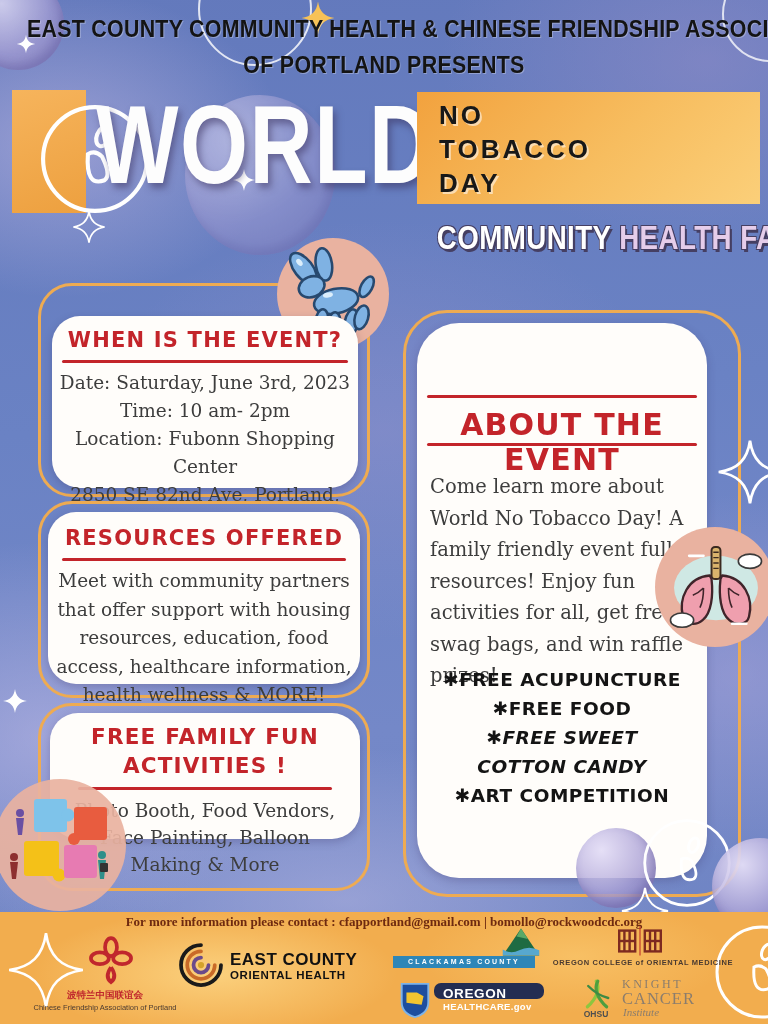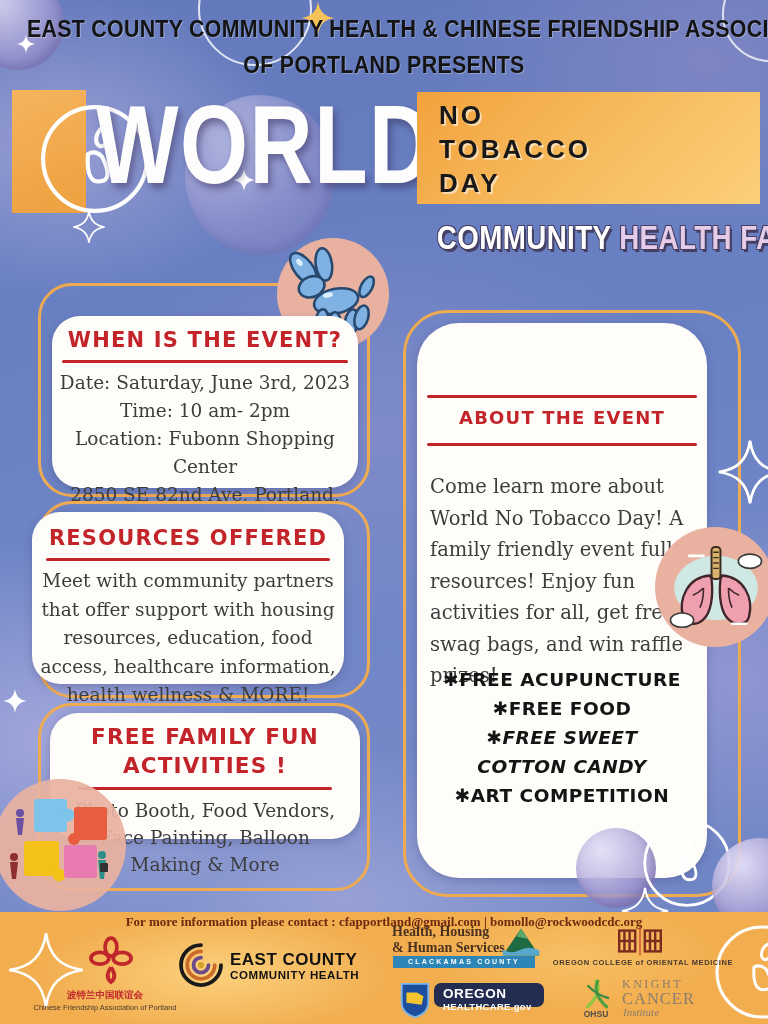--- a/index.html
+++ b/index.html
@@ -71,21 +71,21 @@
   .cfa-cn{left:30px;top:989px;width:150px;text-align:center;font-weight:700;font-size:9.5px;color:#c0272d;}
   .cfa-en{left:18px;top:1003px;width:174px;text-align:center;font-size:7.5px;color:#4a3a30;}
   .ecch-l1{left:230px;top:950px;font-weight:800;font-size:17px;letter-spacing:.5px;color:#111;}
   .ecch-l2{left:230px;top:969px;font-weight:800;font-size:11.5px;letter-spacing:.6px;color:#111;}
   .h3s-t{left:392px;top:924px;width:116px;font-family:"Liberation Serif",serif;font-weight:700;
        font-size:14px;line-height:16px;color:#4a3222;}
   .h3s-banner{left:393px;top:956px;width:142px;height:12px;background:#2e86b8;color:#fff;
        font-weight:700;font-size:7px;letter-spacing:2.2px;text-align:center;line-height:12px;}
   .ocom-label{left:548px;top:958px;width:190px;text-align:center;font-size:7.5px;
        letter-spacing:.6px;color:#4a3a30;font-weight:700;}
-  .ohc-box{left:434px;top:983px;width:110px;height:24px;background:#232d52;border-radius:7px;
+  .ohc-box{left:434px;top:983px;width:110px;height:16px;background:#232d52;border-radius:7px;
        color:#fff;padding:3px 0 0 9px;box-sizing:border-box;}
   .ohc-l1{font-weight:800;font-size:13.5px;letter-spacing:.6px;line-height:15px;}
   .ohc-l2{font-weight:800;font-size:9.5px;letter-spacing:.3px;}
   .kn-ohsu{left:574px;top:1009px;width:44px;text-align:center;font-weight:700;font-size:8.5px;color:#4f4f4f;}
   .kn-t{font-family:"Liberation Serif",serif;color:#8b7d6d;}
   .kn-l1{left:622px;top:977px;font-size:12px;letter-spacing:2.5px;}
   .kn-l2{left:622px;top:989px;font-size:16.5px;letter-spacing:1px;}
   .kn-l3{left:623px;top:1006px;font-size:11px;font-style:italic;}
 </style>
 </head>
@@ -154,21 +154,21 @@
     <div class="rule" style="top:44px;left:10px;right:10px"></div>
     <div class="abs serif-body" style="top:53px;width:100%;font-size:18.5px;line-height:28px">
       <div>Date: Saturday, June 3rd, 2023</div>
       <div>Time: 10 am- 2pm</div>
       <div>Location: Fubonn Shopping Center</div>
       <div>2850 SE 82nd Ave, Portland, OR, 97266</div>
     </div>
   </div>
 
   <div class="abs card-border" style="left:38px;top:501px;width:332px;height:197px"></div>
-  <div class="abs card-white" style="left:32px;top:512px;width:312px;height:172px">
+  <div class="abs card-white" style="left:48px;top:512px;width:312px;height:172px">
     <div class="abs red-head" style="top:14px;font-size:21px">RESOURCES OFFERED</div>
     <div class="rule" style="top:46px;left:14px;right:14px"></div>
     <div class="abs serif-body" style="top:55px;left:4px;right:4px;font-size:18.5px;line-height:28.5px">Meet with community partners that offer support with housing resources, education, food access, healthcare information, health wellness &amp; MORE!</div>
   </div>
 
   <div class="abs card-border" style="left:38px;top:703px;width:332px;height:188px"></div>
   <div class="abs card-white" style="left:50px;top:713px;width:310px;height:126px">
     <div class="abs red-head" style="top:11px;font-size:21.5px">FREE FAMILY FUN</div>
     <div class="abs red-head" style="top:40px;font-size:21.5px">ACTIVITIES !</div>
     <div class="rule" style="top:74px;left:28px;right:28px"></div>
@@ -191,21 +191,21 @@
         <path d="M12 79 L20 79 L18 96 L14 96 Z" fill="#8d2f2f"></path>
       <circle cx="104" cy="72" r="4" fill="#2e8f8a"></circle>
         <path d="M100 77 L108 77 L106 96 L102 96 Z" fill="#2e8f8a"></path>
       <rect x="102" y="80" width="8" height="9" rx="1" fill="#333"></rect>
     </g>
   </svg>
 
   <div class="abs card-border" style="left:403px;top:310px;width:338px;height:587px;border-radius:44px"></div>
   <div class="abs card-white" style="left:417px;top:323px;width:290px;height:555px;border-radius:42px">
     <div class="rule" style="top:72px;left:10px;right:10px"></div>
-    <div class="abs red-head" style="top:84px;font-size:18px">ABOUT THE EVENT</div>
+    <div class="abs red-head" style="top:84px;font-size:30px">ABOUT THE EVENT</div>
     <div class="rule" style="top:120px;left:10px;right:10px"></div>
     <div class="abs serif-body" style="top:148px;left:13px;right:8px;font-size:19.5px;line-height:31.5px;text-align:left">Come learn more about World No Tobacco Day! A family friendly event full of resources! Enjoy fun activities for all, get free swag bags, and win raffle prizes!</div>
     <div class="abs bullet-list" style="top:342px;left:0;right:0">
       <div class="bullet-line"><span>✱</span><span>FREE ACUPUNCTURE</span></div>
       <div class="bullet-line"><span>✱</span><span>FREE FOOD</span></div>
       <div class="bullet-line wrap-narrow"><span>✱</span><span>FREE SWEET COTTON CANDY</span></div>
       <div class="bullet-line"><span>✱</span><span>ART COMPETITION</span></div>
     </div>
   </div>
 
@@ -265,26 +265,22 @@
 
   <svg class="abs" style="left:176px;top:940px" width="50" height="50" viewBox="0 0 40 40">
     <g fill="none" stroke-linecap="round">
       <path d="M20 4 A16 16 0 1 0 36 20" stroke="#1a1a1a" stroke-width="3"></path>
       <path d="M20 9 A11 11 0 1 0 31 20" stroke="#c96a28" stroke-width="3"></path>
       <path d="M20 14 A6 6 0 1 0 26 20" stroke="#6a4a8a" stroke-width="3"></path>
       <circle cx="20" cy="20" r="2.5" fill="#d4a22a"></circle>
     </g>
   </svg>
   <div class="abs ecch-l1">EAST COUNTY</div>
-  <div class="abs ecch-l2">COMMUNITY HEALTH</div>
-
-  <div class="abs h3s-t">
-    <div>Health, Housing</div>
-    <div>&amp; Human Services</div>
-  </div>
+  <div class="abs ecch-l2">ORIENTAL HEALTH</div>
+
   <svg class="abs" style="left:501px;top:926px" width="40" height="33" viewBox="0 0 46 36">
     <polygon points="23,2 44,33 2,33" fill="#1e6b43"></polygon>
     <polygon points="23,2 31,14 18,11" fill="#5aa968"></polygon>
     <path d="M2 33 L44 33 L44 27 Q32 21 21 27 Q11 32 2 26 Z" fill="#57a8cf"></path>
   </svg>
   <div class="abs h3s-banner">CLACKAMAS COUNTY</div>
 
   <svg class="abs" style="left:616px;top:922px" width="48" height="38" viewBox="0 0 60 36">
     <g stroke="#7d2a20" stroke-width="3" fill="none">
       <rect x="4" y="5" width="20" height="26"></rect>

